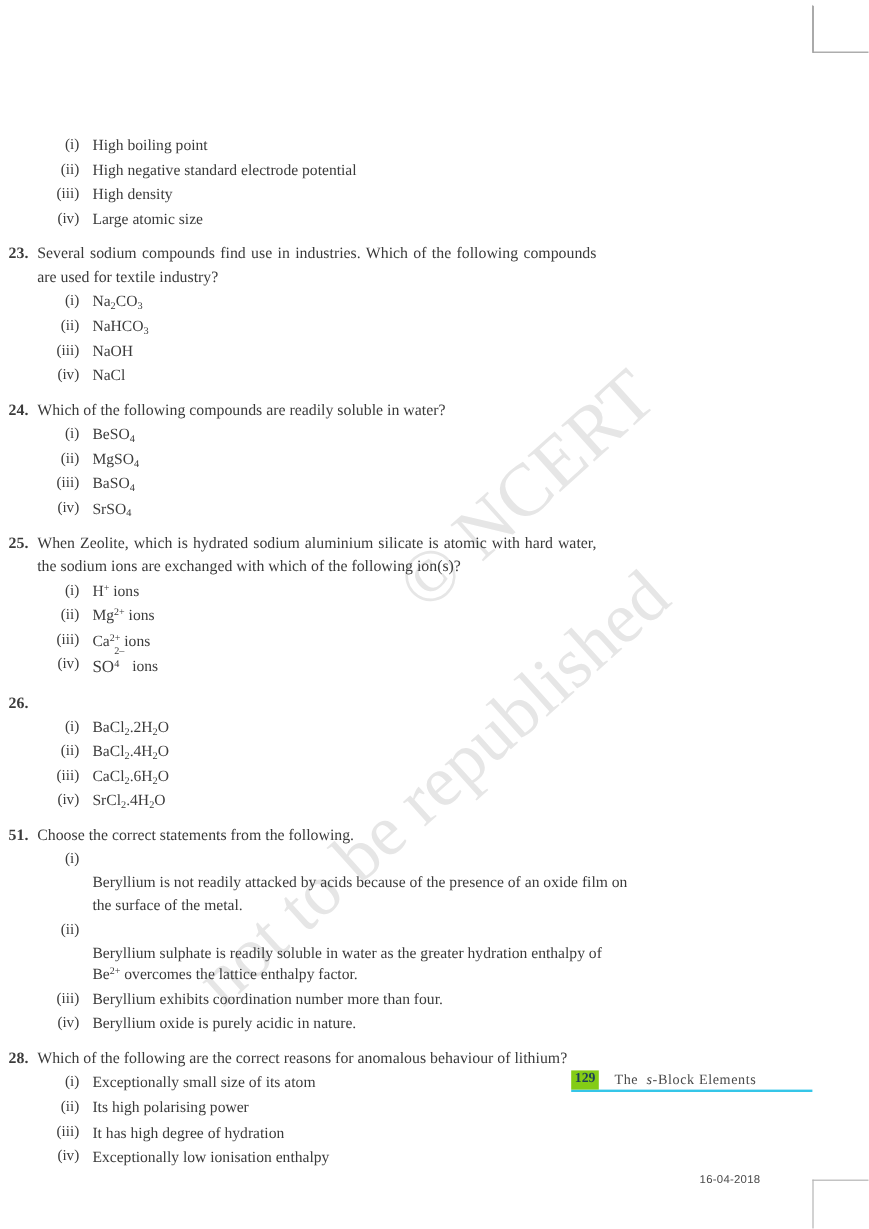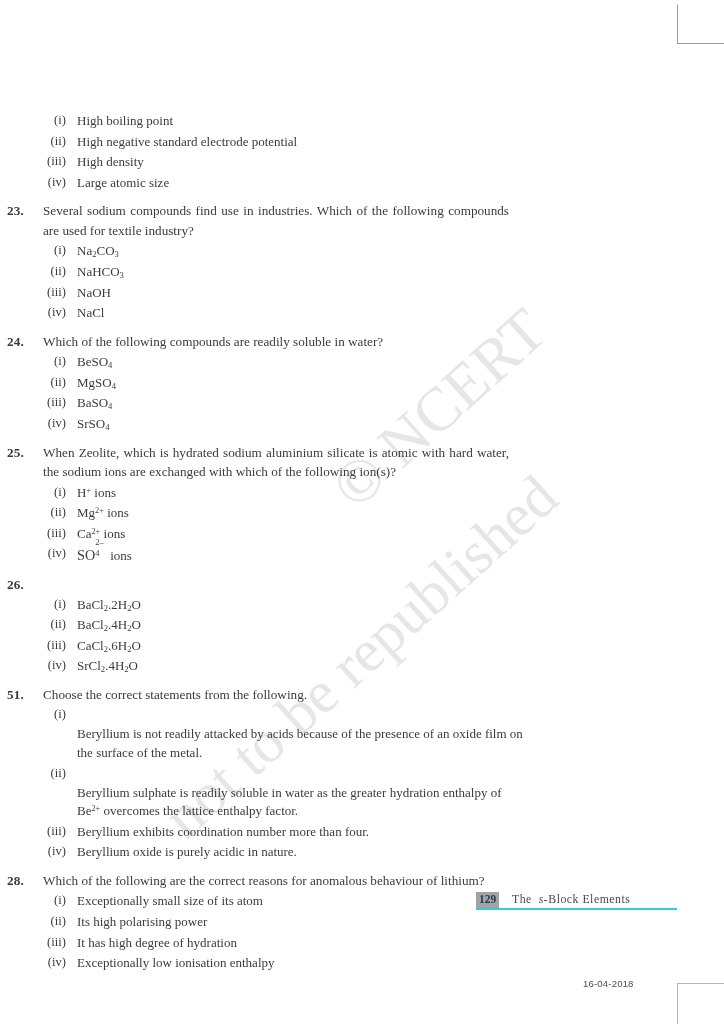--- a/index.html
+++ b/index.html
@@ -103,21 +103,20 @@
   .qnum {
     width: 31px;
     min-width: 31px;
     text-align: center;
     font-weight: bold;
     font-size: 13.2px;
     line-height: 19px;
     letter-spacing: 0.1px;
   }
   .qstem {
-    margin-left: 12px;
     font-size: 13.2px;
     line-height: 19.5px;
     max-width: 466px;
   }
   .qstem.justify {
     text-align: justify;
     text-justify: inter-word;
   }
 
   
@@ -202,21 +201,21 @@
     left: 0px;
     top: 18px;
     width: 201px;
     height: 2px;
     background: #35c6e8;
   }
   .page-no {
     position: absolute;
     left: 0px;
     top: 2px;
-    background: #a3a3a3;
+    background: #84cc16;
     color: #1d3f57;
     font-weight: bold;
     font-size: 11.5px;
     line-height: 15px;
     padding: 0 3px 1px 3px;
     font-family: "Liberation Serif", serif;
   }
   .chapter-title {
     position: absolute;
     left: 36px;

